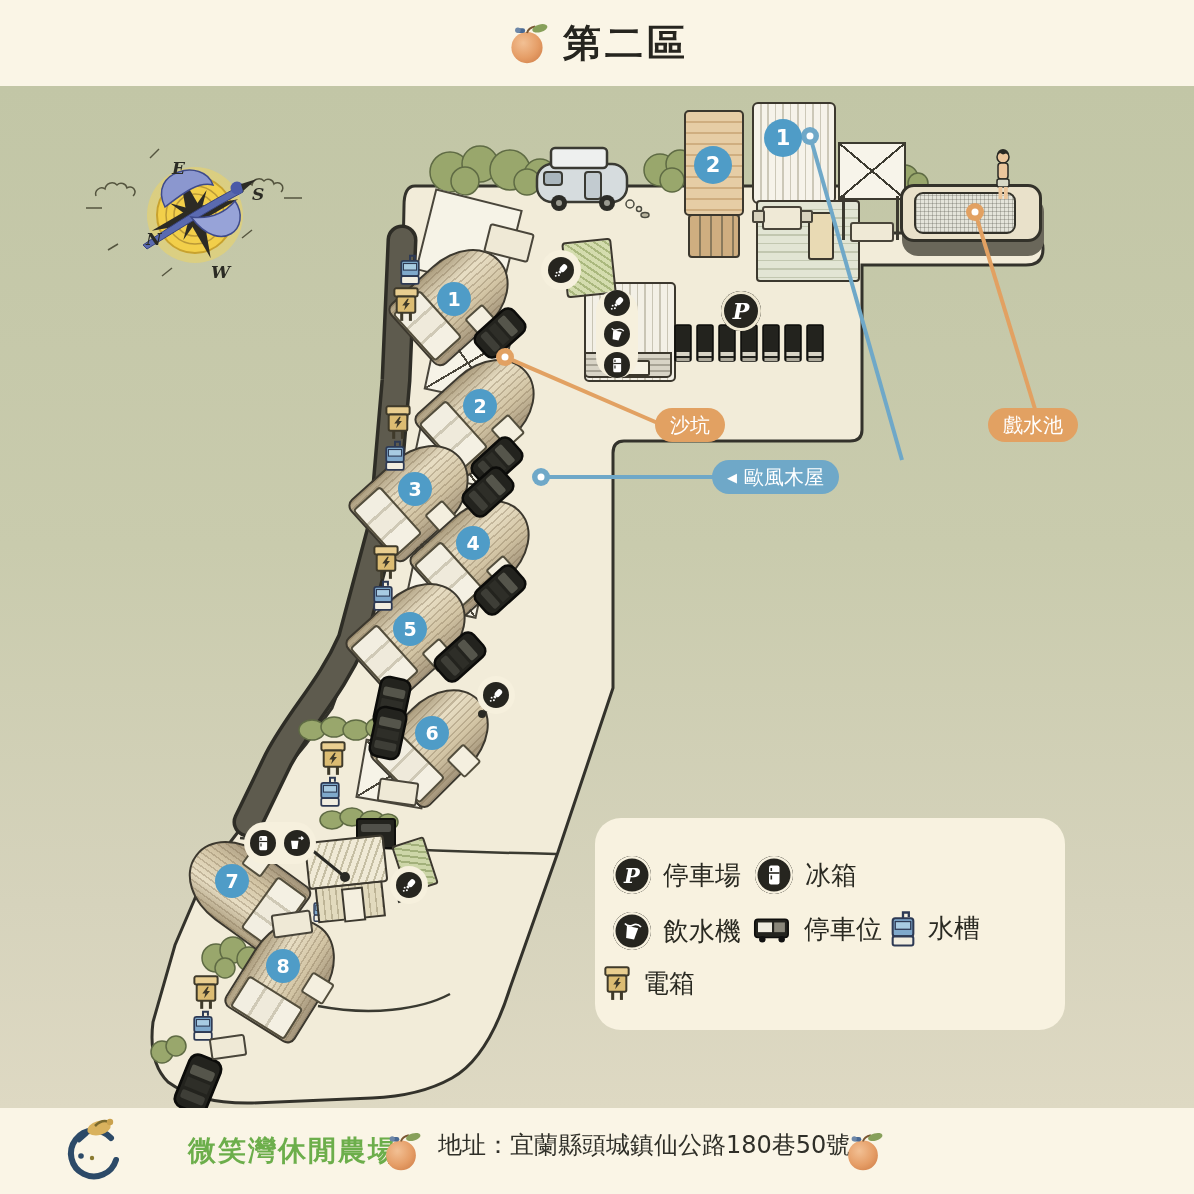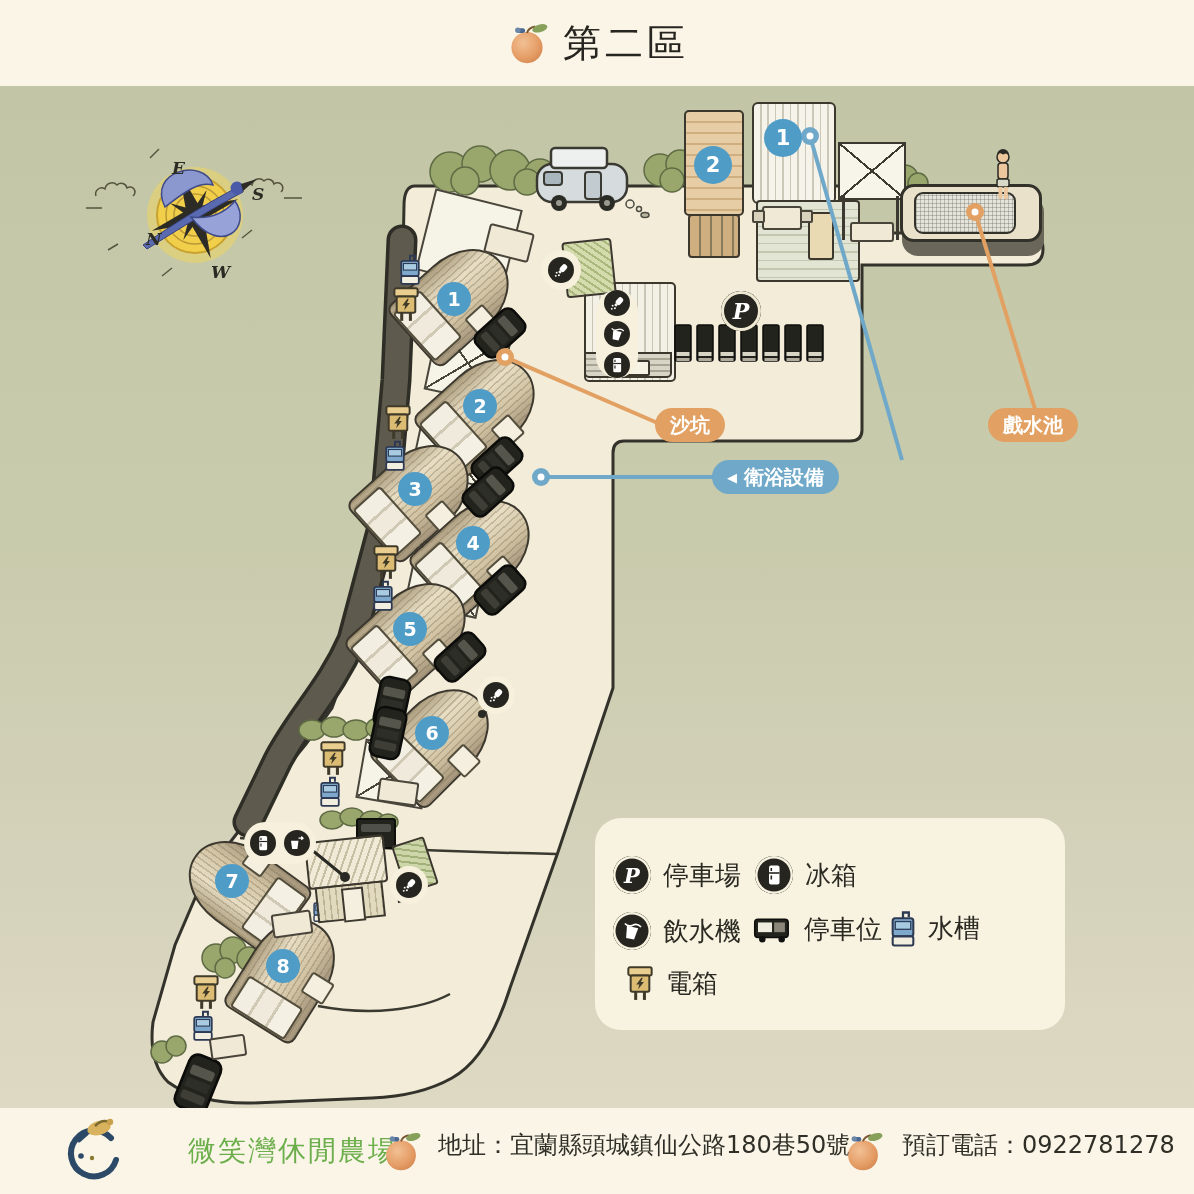--- a/index.html
+++ b/index.html
@@ -1,35 +1,35 @@
 <!DOCTYPE html>
 <html><head>
 <meta charset="utf-8">
 <style>
   html,body{margin:0;padding:0;background:#888;}
   .stage{position:relative;width:1194px;height:1194px;overflow:hidden;background:#cdcfb2;
          font-family:"DejaVu Sans","Liberation Sans",sans-serif;}
   
   .bar{position:absolute;left:0;width:1194px;background:#faf5e6;z-index:6;}
   .header{top:0;height:86px;display:flex;align-items:center;justify-content:center;gap:14px;}
-  .header .title{font-size:38px;font-weight:normal;color:#26251f;letter-spacing:4px;}
+  .header .title{font-size:38px;font-weight:bold;color:#26251f;letter-spacing:4px;}
   .footer{top:1108px;height:86px;}
   .footer .ftxt{position:absolute;top:0;height:74px;display:flex;align-items:center;
                 font-size:24px;color:#2f2f28;}
   .farm-name{position:absolute;left:188px;top:0;height:86px;display:flex;align-items:center;
-             font-size:28px;font-weight:normal;color:#6cae4b;letter-spacing:2px;}
+             font-size:28px;font-weight:bold;color:#6cae4b;letter-spacing:2px;}
   
   .map-bg{position:absolute;left:0;top:86px;width:1194px;height:1022px;
           background:linear-gradient(180deg,#c2c6a6 0%,#c9cbad 45%,#d6d3bc 80%,#ded9c3 100%);z-index:0;}
   svg.layer{position:absolute;left:0;top:0;z-index:1;}
   svg.lines{z-index:3;}
   .st{position:absolute;z-index:2;}
   
   .pill{position:absolute;z-index:4;height:34px;border-radius:17px;color:#fff;font-size:20px;
-        font-weight:bold;display:flex;align-items:center;justify-content:center;padding:0 15px;gap:7px;}
+        font-weight:normal;display:flex;align-items:center;justify-content:center;padding:0 15px;gap:7px;}
   .pill.orange{background:#e2a162;}
   .pill.blue{background:#6fa8c8;}
   .pill .arr{font-size:13px;}
   .badge{position:absolute;z-index:4;width:34px;height:34px;border-radius:50%;background:#4f9cc7;
          color:#fff;font-weight:bold;font-size:19px;display:flex;align-items:center;justify-content:center;}
   .badge.big{width:38px;height:38px;font-size:21px;}
   .pbadge{position:absolute;z-index:4;width:40px;height:40px;border-radius:50%;background:#26251f;
           box-shadow:inset 0 0 0 3px #efe8d2, inset 0 0 0 5px #26251f;color:#fff;display:flex;
           align-items:center;justify-content:center;font-family:"DejaVu Serif","Liberation Serif",serif;
           font-style:italic;font-weight:bold;font-size:22px;}
@@ -555,21 +555,21 @@
   <div class="pbadge" style="left:721px;top:291px">P</div>
 
   <div class="pill orange" style="left:655px;top:408px">
     <span>沙坑</span>
   </div>
   <div class="pill orange" style="left:988px;top:408px">
     <span>戲水池</span>
   </div>
   <div class="pill blue" style="left:712px;top:460px">
     <span class="arr">◀</span>
-    <span>衛浴設備</span>
+    <span>歐風木屋</span>
   </div>
 
   <div class="legend">
     <div class="lg-item" style="left:18px;top:38px">
       <span class="lg-circle">P</span>
       <span class="lbl">停車場</span>
     </div>
     <div class="lg-item" style="left:160px;top:38px">
       <span class="lg-circle">
           <svg>
@@ -591,21 +591,21 @@
           <use href="#i-car"></use>
         </svg>
       <span class="lbl">停車位</span>
     </div>
     <div class="lg-item" style="left:295px;top:90px">
       <svg width="26" height="40" viewBox="0 0 20 31">
           <use href="#i-sink"></use>
         </svg>
       <span class="lbl">水槽</span>
     </div>
-    <div class="lg-item" style="left:31px;top:146px">
+    <div class="lg-item" style="left:8px;top:146px">
       <svg width="28" height="38" viewBox="0 0 24 31">
           <use href="#i-ebox"></use>
         </svg>
       <span class="lbl">電箱</span>
     </div>
   </div>
 
   <div class="bar header">
     <svg width="44" height="44" viewBox="0 0 48 48">
         <use href="#i-orange"></use>
@@ -624,16 +624,15 @@
       <circle cx="51" cy="6" r="3.2" fill="#caa24e"></circle>
     </svg>
     <span class="farm-name">微笑灣休閒農場</span>
     <svg style="position:absolute;left:380px;top:22px" width="42" height="42" viewBox="0 0 48 48">
         <use href="#i-orange"></use>
       </svg>
     <span class="ftxt" style="left:438px">地址：宜蘭縣頭城鎮仙公路180巷50號</span>
     <svg style="position:absolute;left:842px;top:22px" width="42" height="42" viewBox="0 0 48 48">
         <use href="#i-orange"></use>
       </svg>
-    <span class="ftxt" style="left:902px">預訂電話：0922781278</span>
   </div>
 
 </div>
 
 </body></html>

